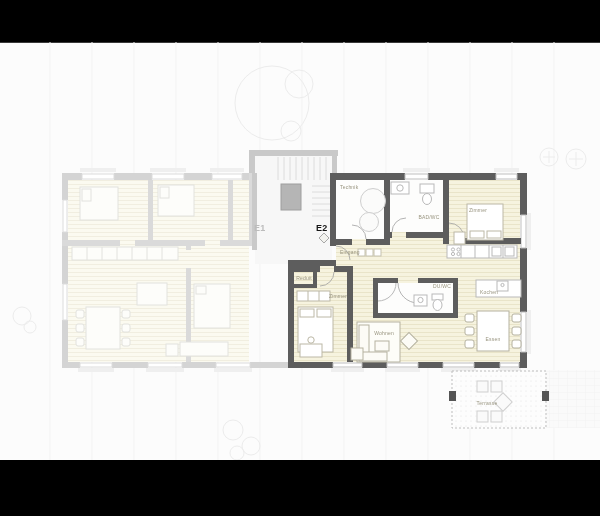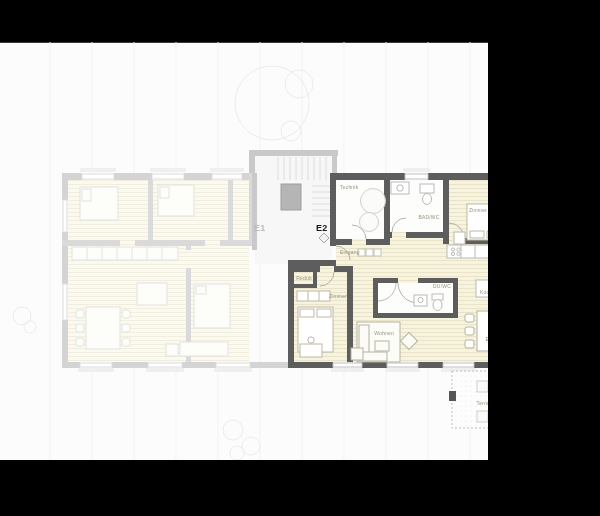--- a/index.html
+++ b/index.html
@@ -1,16 +1,16 @@
 <!DOCTYPE html>
 <html><head>
 <meta charset="utf-8">
 <style>
   html,body{margin:0;padding:0;background:#000;}
-  .stage{position:relative;width:488px;height:516px;background:#15803d;overflow:hidden;font-family:"Liberation Sans",sans-serif;}
+  .stage{position:relative;width:600px;height:516px;background:#15803d;overflow:hidden;font-family:"Liberation Sans",sans-serif;}
   svg{position:absolute;left:0;top:0;}
   text{font-family:"Liberation Sans",sans-serif;}
   .lbl{font-size:5px;fill:#98947f;letter-spacing:.2px;}
   .lbl-mid{text-anchor:middle;}
   .unit-lbl{font-size:9px;font-weight:bold;letter-spacing:.3px;}
   .unit-e1-lbl{fill:#bcbcbc;}
   .unit-e2-lbl{fill:#161616;}
 </style>
 </head>
 <body>

